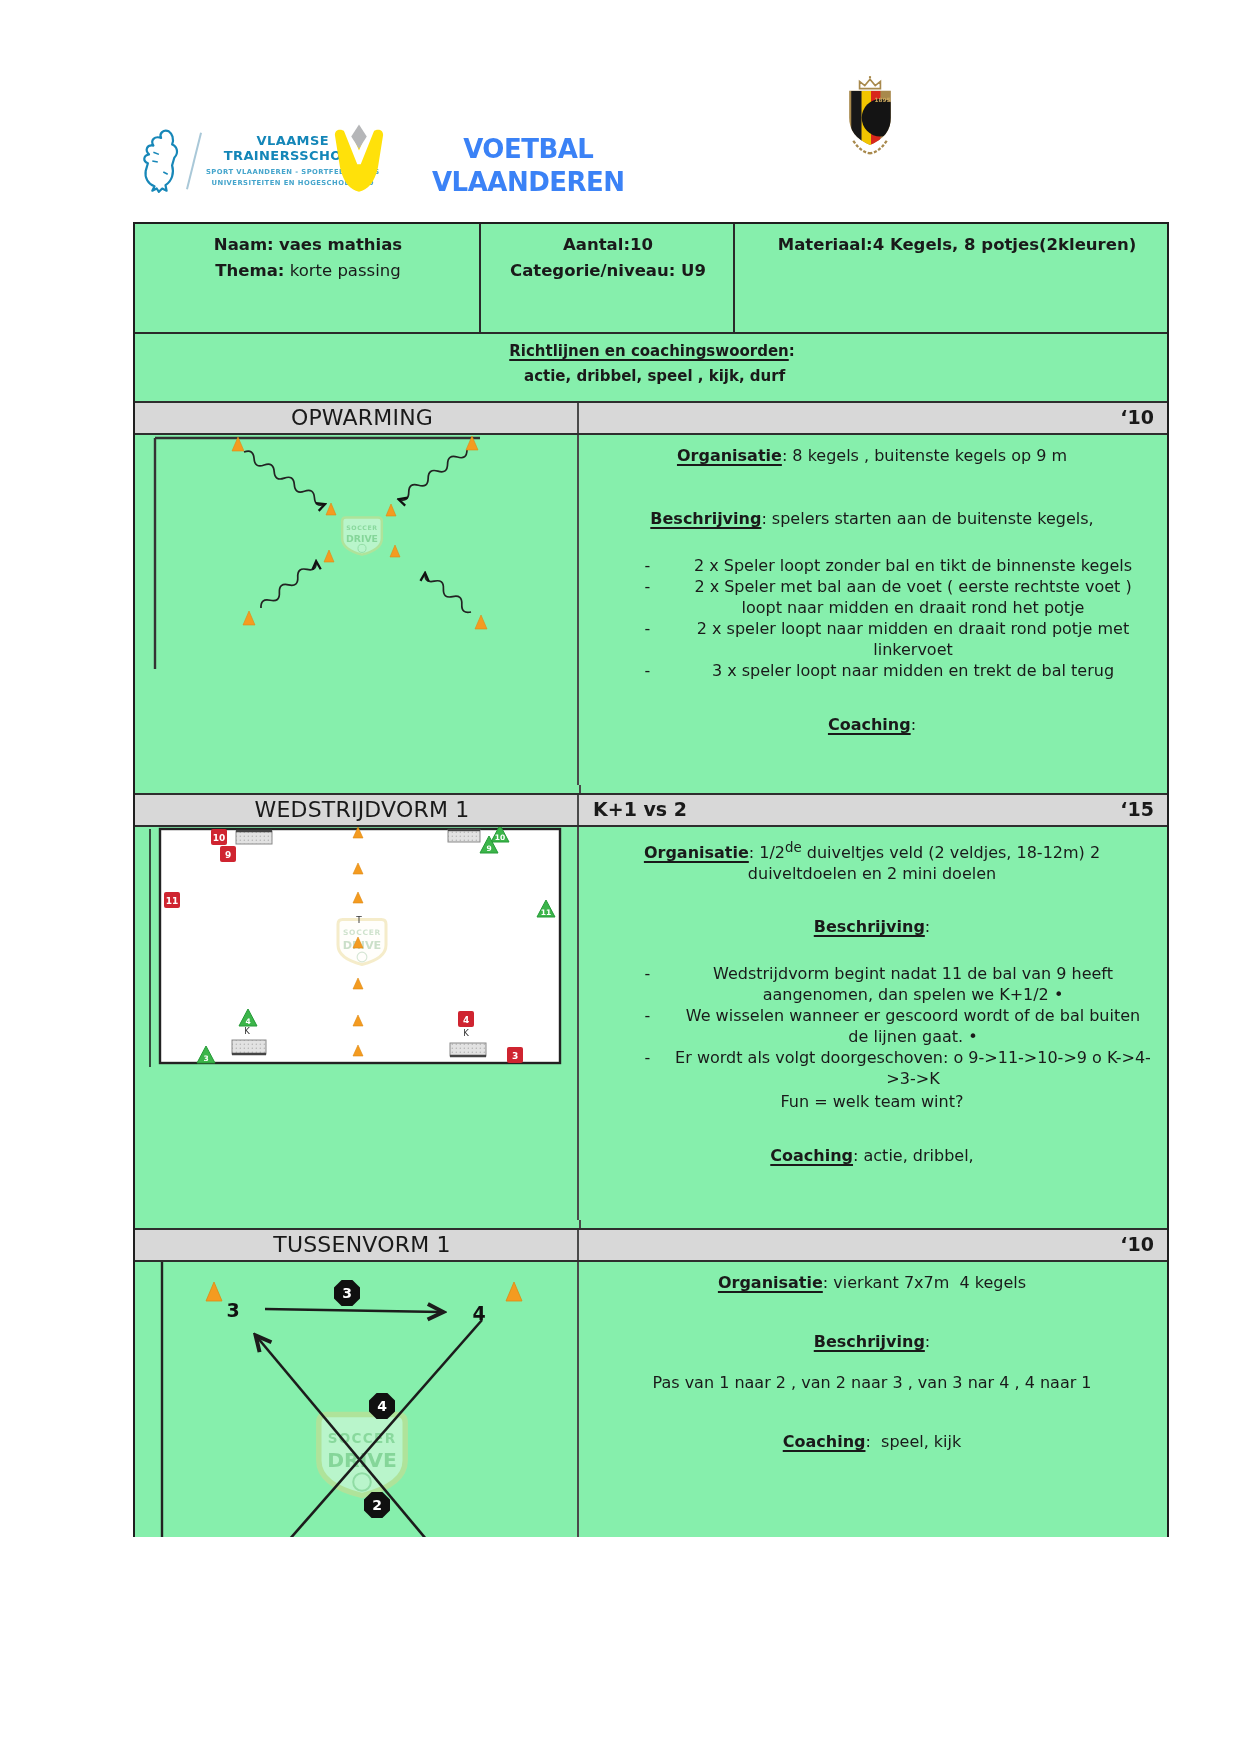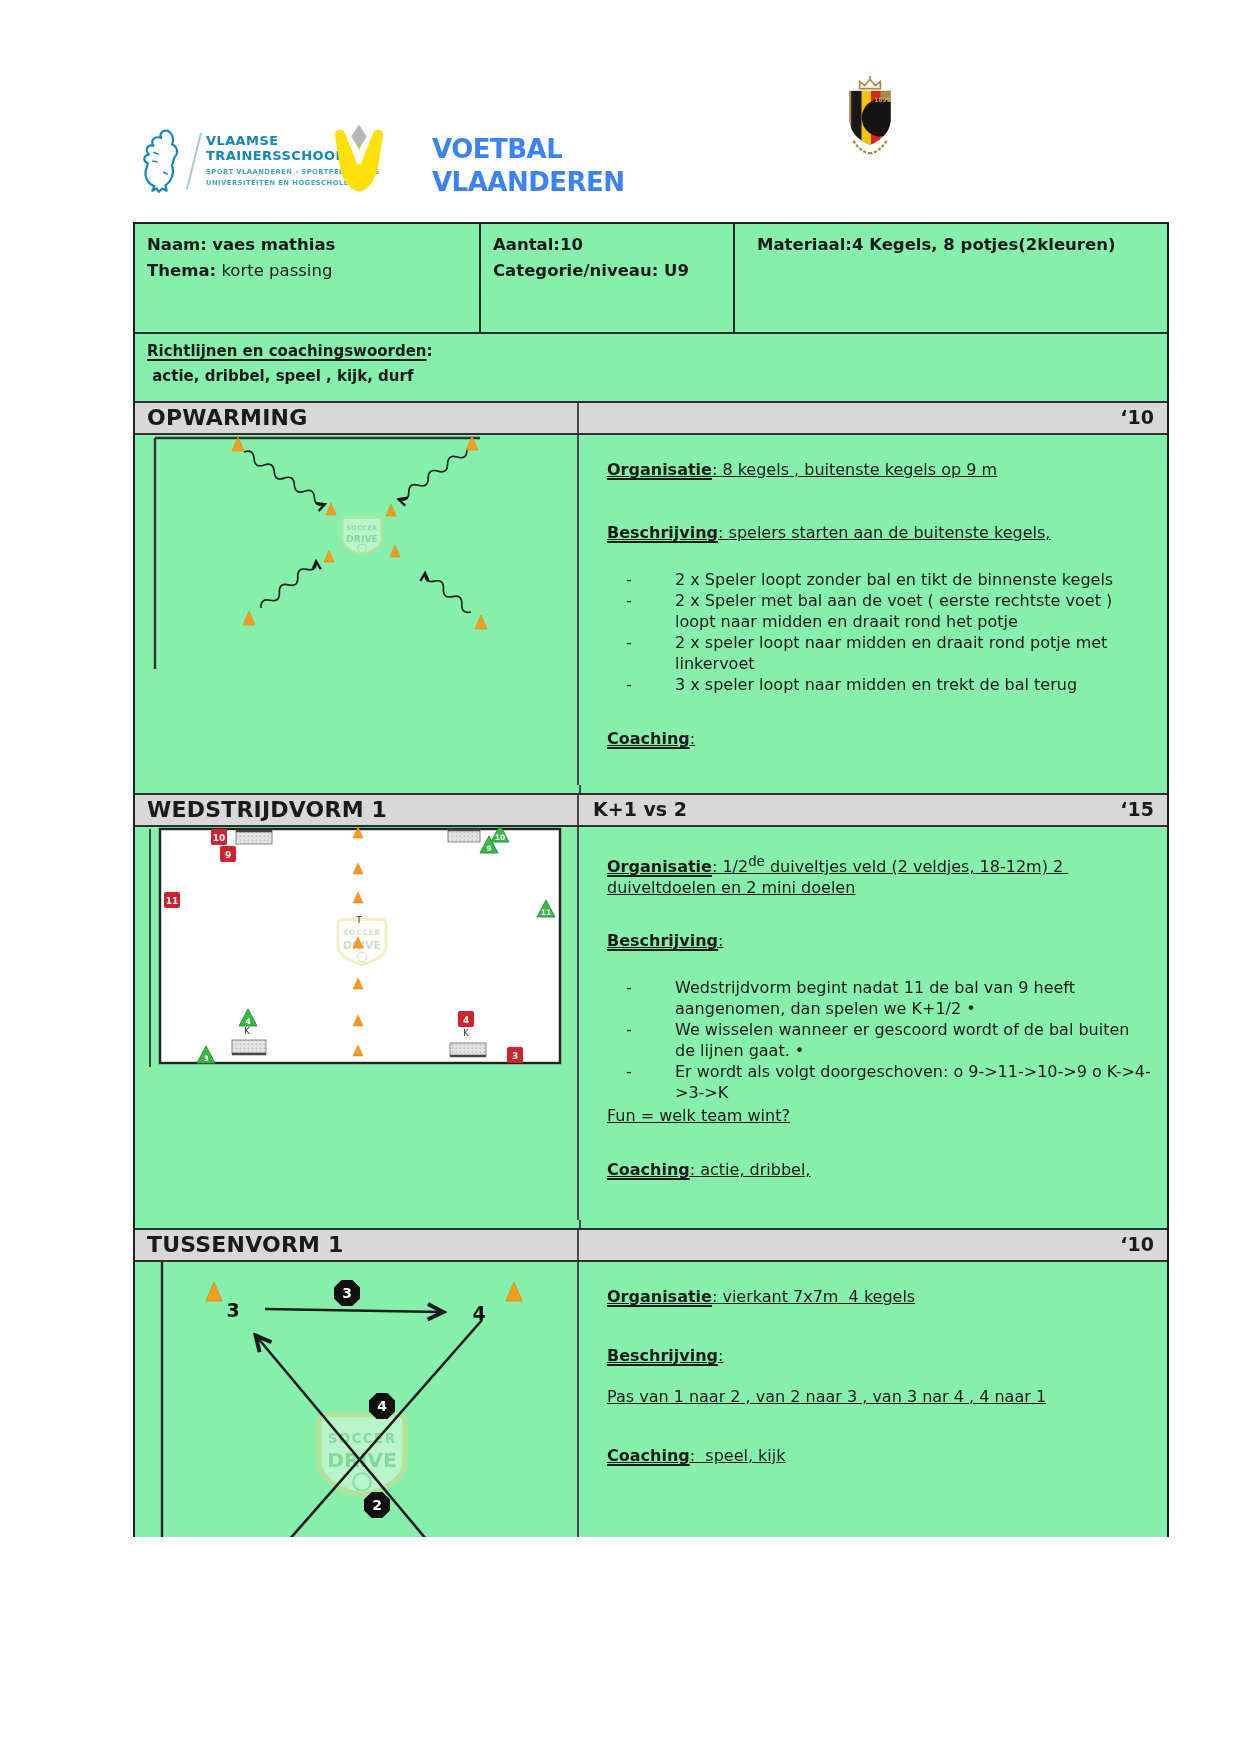--- a/index.html
+++ b/index.html
@@ -1,17 +1,17 @@
 <!DOCTYPE html>
 <html><head>
 <meta charset="utf-8">
 <style>
   html,body{margin:0;padding:0;background:#fff;}
   .page{position:relative;width:1240px;height:1537px;background:#fff;overflow:hidden;
-        font-family:"DejaVu Sans","Liberation Sans",sans-serif;color:#1a1a1a;}
+        font-family:"DejaVu Sans","Liberation Sans",sans-serif;color:#1a1a1a;text-align:center;}
 
   
   .hdr{position:absolute;left:0;top:0;width:100%;height:220px;}
   .vts-lion{position:absolute;left:138px;top:128px;width:44px;height:66px;}
   .vts-slash{position:absolute;left:193px;top:132px;width:2px;height:58px;background:#a9c8d8;transform:rotate(14deg);}
   .vts-text{position:absolute;left:206px;top:133px;line-height:1;}
   .vts-text .l1,.vts-text .l2{font-weight:bold;color:#1486b8;font-size:13px;letter-spacing:.4px;line-height:15px;}
   .vts-text .s1,.vts-text .s2{font-weight:bold;color:#45a5cc;font-size:6.8px;letter-spacing:.45px;line-height:9px;margin-top:2px;}
   .vts-text .s1{margin-top:5px;}
   .vv-icon{position:absolute;left:328px;top:118px;width:62px;height:82px;}
@@ -26,26 +26,26 @@
   .row-info .c3{flex:1;padding:8px 10px 0 22px;}
   .row-info p{margin:0;font-size:16.5px;line-height:26px;}
   .b{font-weight:bold;}
   .row-richtlijnen{height:57px;border-top:2px solid #2a2a2a;padding:5px 10px 0 12px;}
   .row-richtlijnen p{margin:0;font-size:15px;line-height:25px;font-weight:bold;white-space:pre-wrap;}
   .spacer{height:5px;}
   .spacer2{height:8px;display:flex;}
   .spacer2 .sl{width:444px;border-right:2px solid #4a4a4a;}
 
   .sec-head{display:flex;height:30px;background:#d8d8d8;border-top:2px solid #2e2e2e;border-bottom:2px solid #2e2e2e;}
-  .sec-head .t{width:444px;border-right:2px solid #4a4a4a;font-weight:bold;font-size:22px;line-height:29px;padding-left:12px;letter-spacing:.2px;box-sizing:border-box;}
+  .sec-head .t{width:444px;border-right:2px solid #4a4a4a;font-weight:normal;font-size:22px;line-height:29px;padding-left:12px;letter-spacing:.2px;box-sizing:border-box;}
   .sec-head .r{flex:1;display:flex;justify-content:space-between;font-weight:bold;font-size:19px;line-height:29px;padding:0 13px 16px 14px;}
   .sec-body{display:flex;}
   .sec-body .dia{width:444px;border-right:2px solid #4a4a4a;position:relative;box-sizing:border-box;}
   .sec-body .txt{flex:1;padding:10px 16px 0 14px;font-size:16px;line-height:21px;}
-  .sec-body .txt p{margin:14px;white-space:pre-wrap;text-decoration:underline;}
+  .sec-body .txt p{margin:0;white-space:pre-wrap;}
   .lbl{font-weight:bold;text-decoration:underline;text-decoration-thickness:1.6px;text-underline-offset:2.5px;}
   .colon{white-space:pre;}
   .h-op{height:350px;} .h-wv{height:393px;} .h-tv{height:388px;}
   .gap-a{margin-top:42px!important;}
   .gap-c{margin-top:32px!important;} .gap-d{margin-top:20px!important;}
   .gap-e{margin-top:38px!important;}
   ul.bullets{list-style:none;margin:26px 0 0 33px;padding:0;}
   ul.bullets li{display:grid;grid-template-columns:43px 1fr;margin:0;gap:6px;}
   ul.bullets .dash::before{content:"-";}
   .fun{margin-top:2px!important;}

